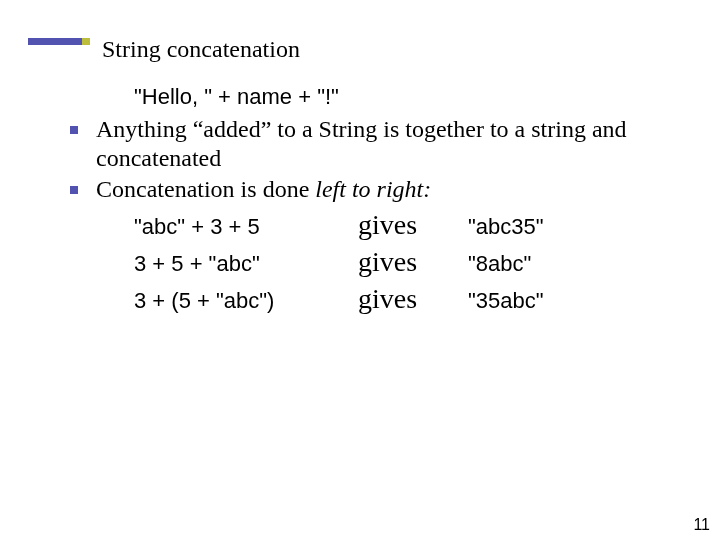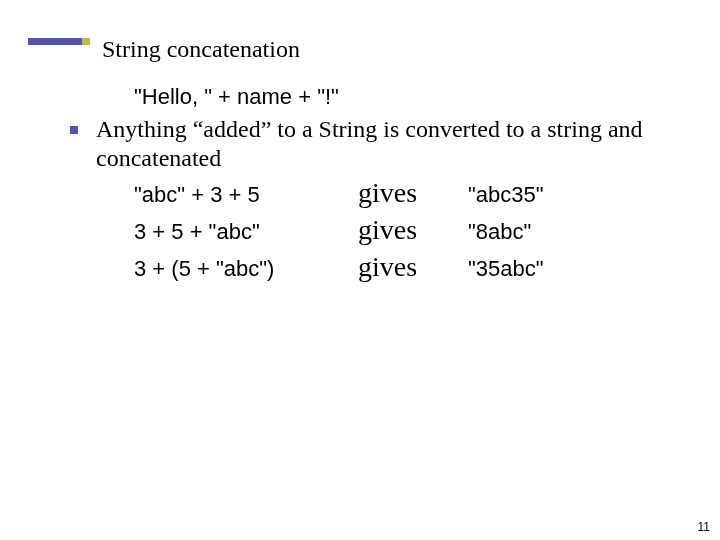--- a/index.html
+++ b/index.html
@@ -86,40 +86,46 @@
     line-height: 1.32;
   }
   .col-expr { width: 224px; }
   .col-gives { width: 110px; font-size: 28px; }
   .col-res  { }
   .pagenum {
     position: absolute;
     bottom: 6px;
     right: 10px;
     font-family: Arial, sans-serif;
-    font-size: 12px;
+    font-size: 16px;
     color: #000;
   }
 </style>
 </head>
 <body>
 
 <div class="accent-bar"></div>
 
 <div class="title">String concatenation</div>
 
 <div class="content">
 
   <div class="indent1 code">"Hello, " + name + "!"</div>
 
   <div class="bullet-row">
     <div class="sq"></div>
-    <div class="btxt">Anything “added” to a String is converted to a string and concatenated</div>
+    <div class="btxt">Anything “added” to a String is together to a string and concatenated</div>
   </div>
 
+  <div class="bullet-row">
+    <div class="sq"></div>
+    <div class="btxt">
+      <span>Concatenation is done </span><span class="ital">left to right:</span>
+    </div>
+  </div>
   <div class="ex-grid">
     <div class="ex-row">
       <div class="col-expr code">"abc" + 3 + 5</div>
       <div class="col-gives">gives</div>
       <div class="col-res code">"abc35"</div>
     </div>
     <div class="ex-row">
       <div class="col-expr code">3 + 5 + "abc"</div>
       <div class="col-gives">gives</div>
       <div class="col-res code">"8abc"</div>

